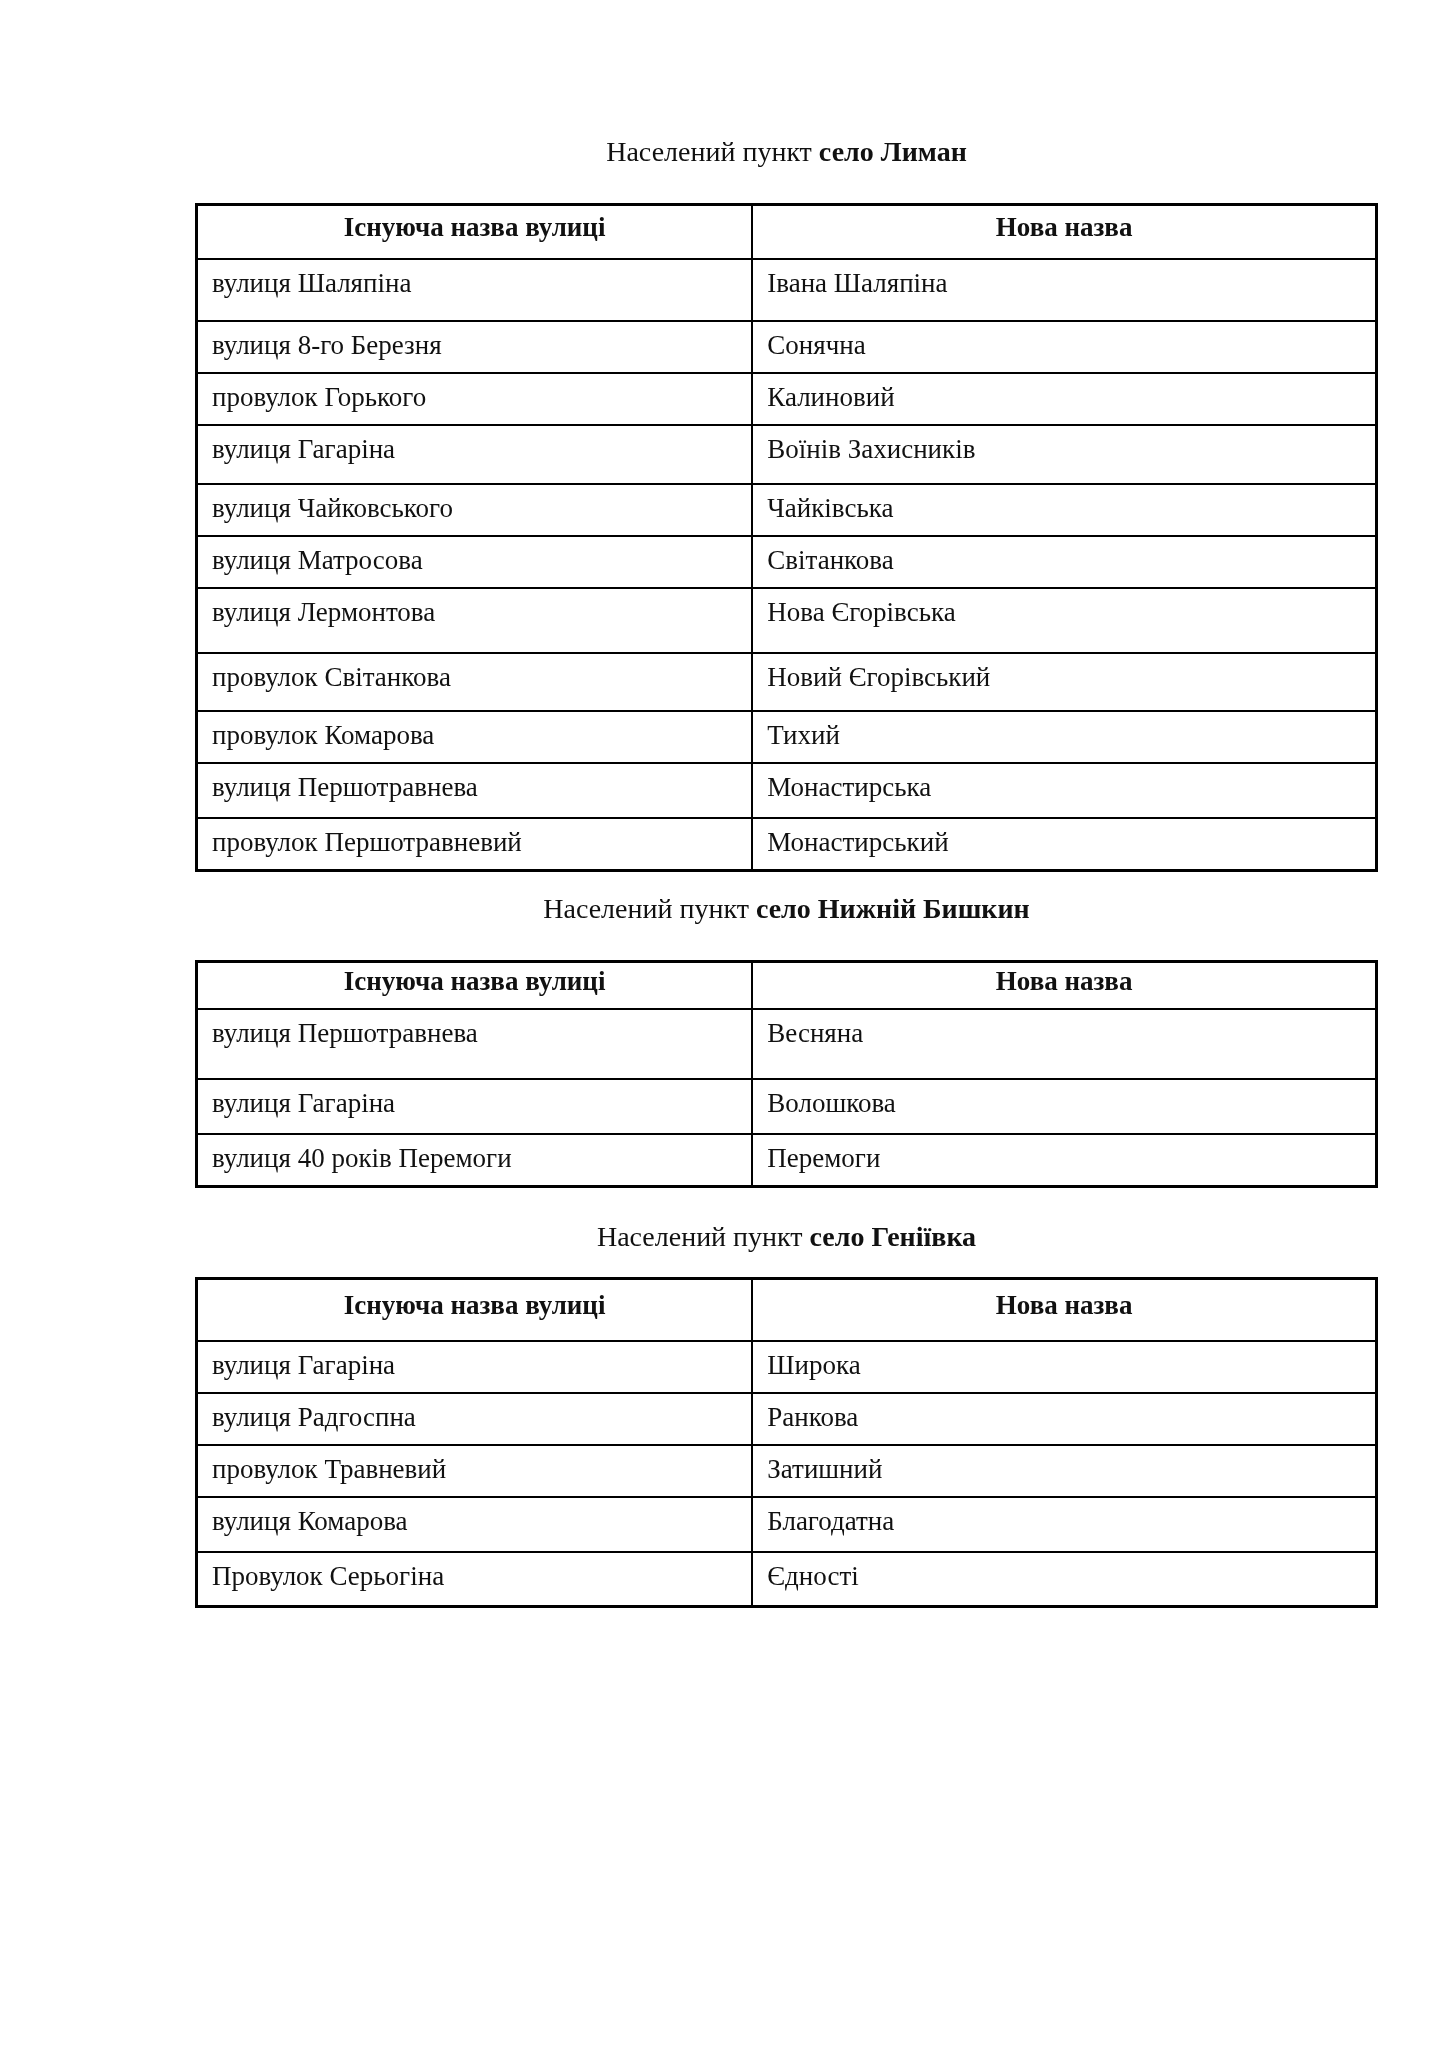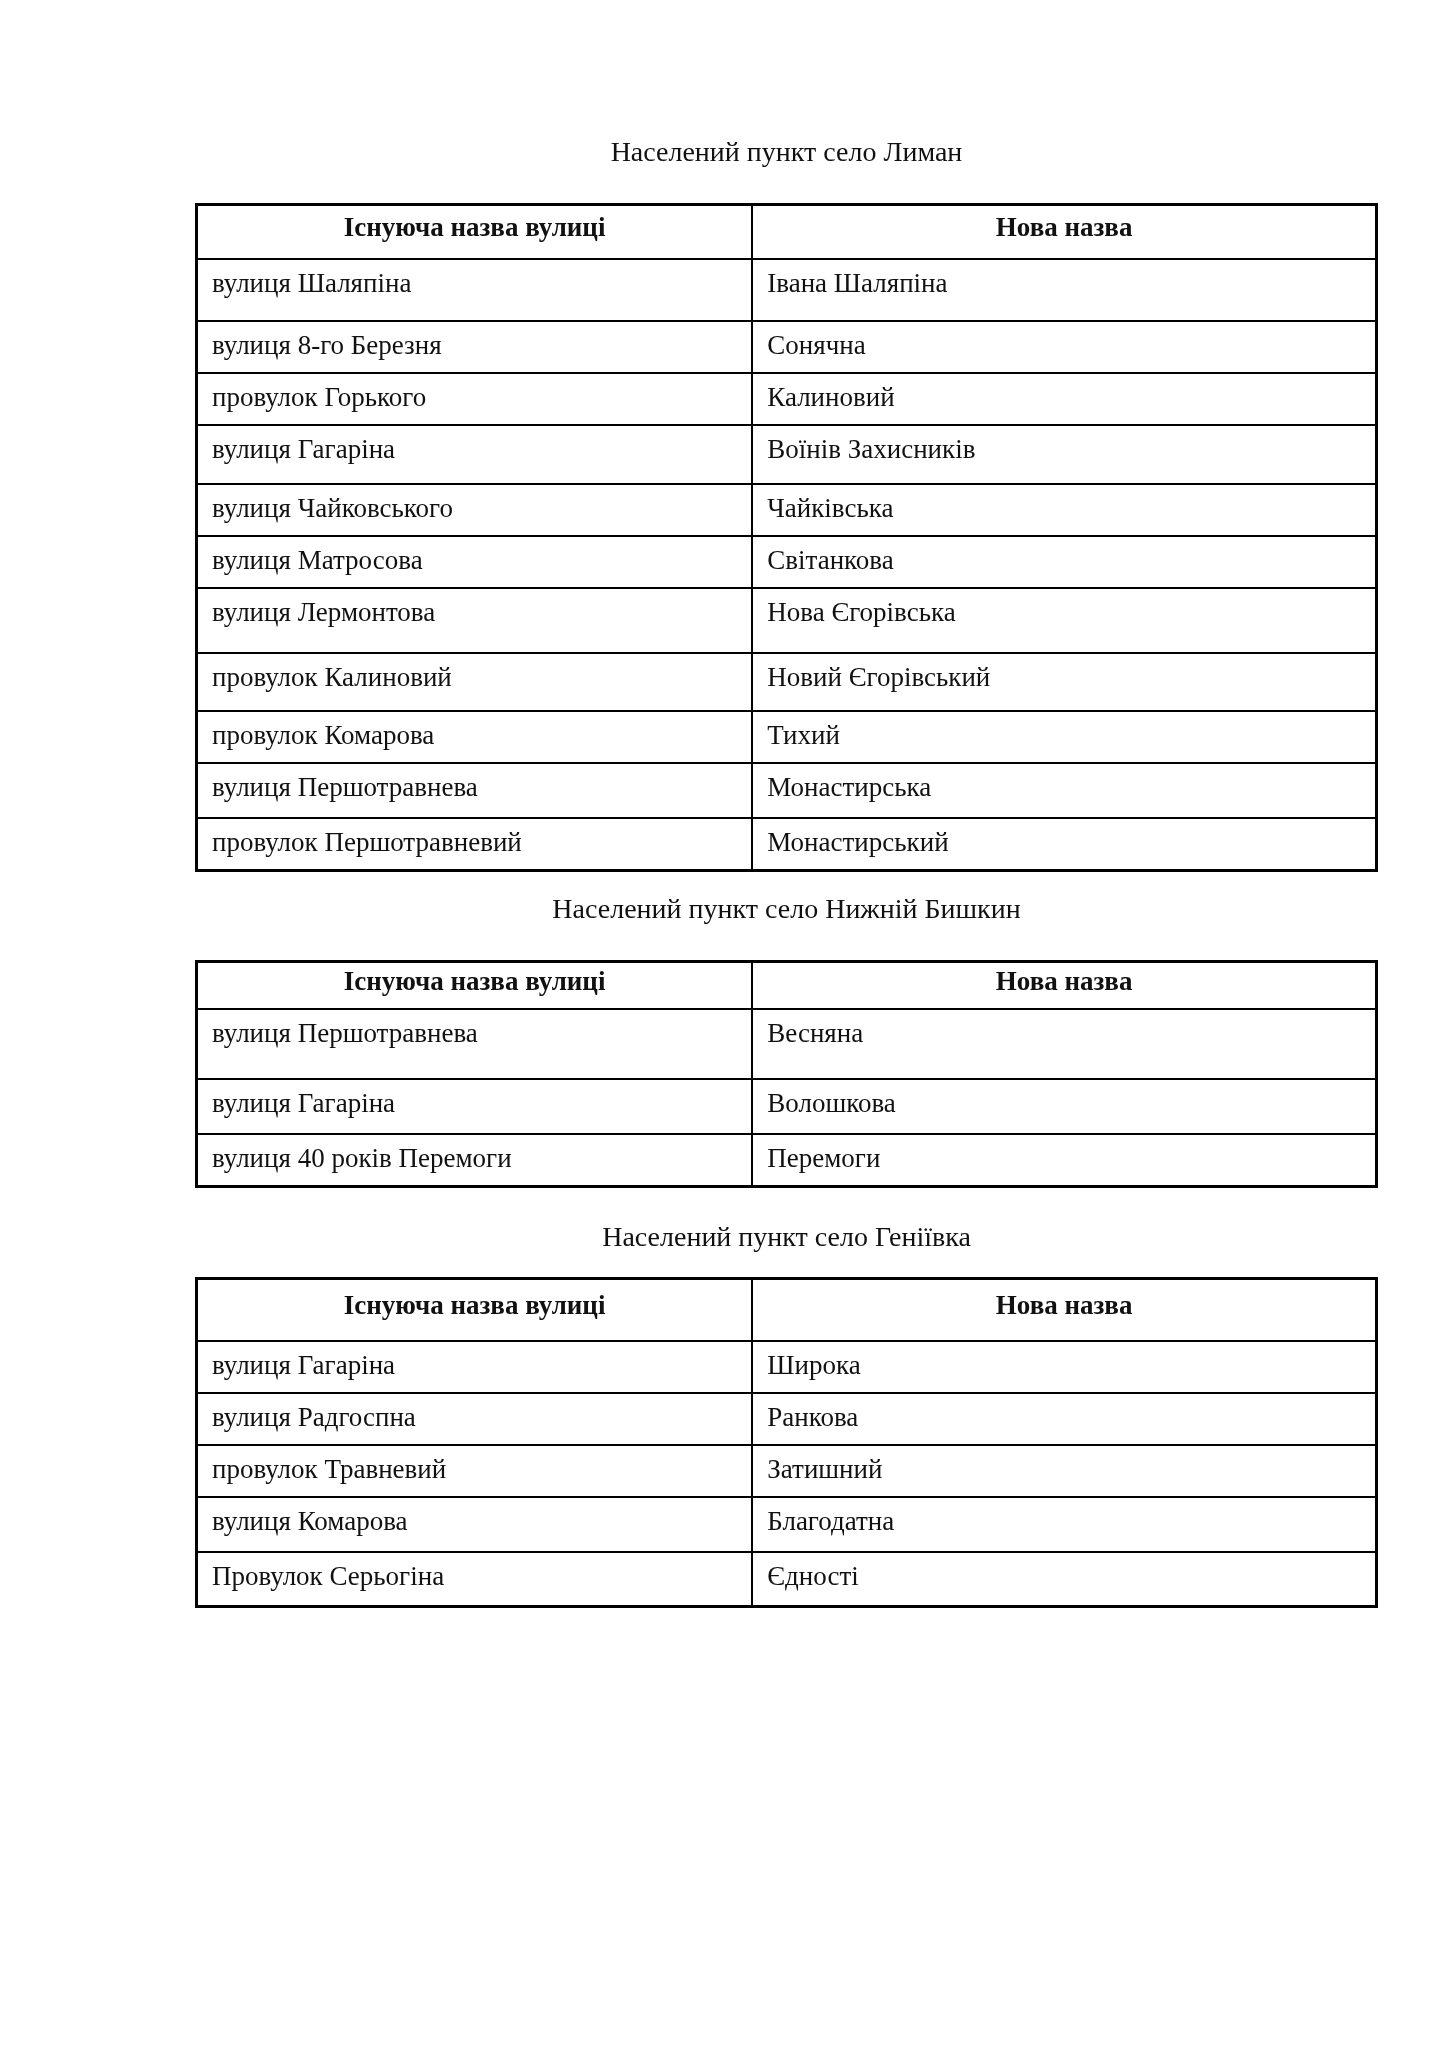--- a/index.html
+++ b/index.html
@@ -18,21 +18,21 @@
   }
   .section-title {
     position: absolute;
     left: 195px;
     width: 1183px;
     text-align: center;
     font-size: 28px;
     line-height: 32px;
     white-space: nowrap;
   }
-  .section-title .bold { font-weight: normal; text-align: center; }
+  .section-title .bold { font-weight: bold; text-align: center; }
   table.rename-table {
     position: absolute;
     left: 195px;
     width: 1183px;
     border-collapse: collapse;
     table-layout: fixed;
     border: 3px solid #000;
     font-size: 27px;
   }
   table.rename-table th,
@@ -129,21 +129,21 @@
         </tr>
       <tr>
           <td>вулиця Матросова</td>
           <td>Світанкова</td>
         </tr>
       <tr>
           <td>вулиця Лермонтова</td>
           <td>Нова Єгорівська</td>
         </tr>
       <tr>
-          <td>провулок Калиновий</td>
+          <td>провулок Світанкова</td>
           <td>Новий Єгорівський</td>
         </tr>
       <tr>
           <td>провулок Комарова</td>
           <td>Тихий</td>
         </tr>
       <tr>
           <td>вулиця Першотравнева</td>
           <td>Монастирська</td>
         </tr>

